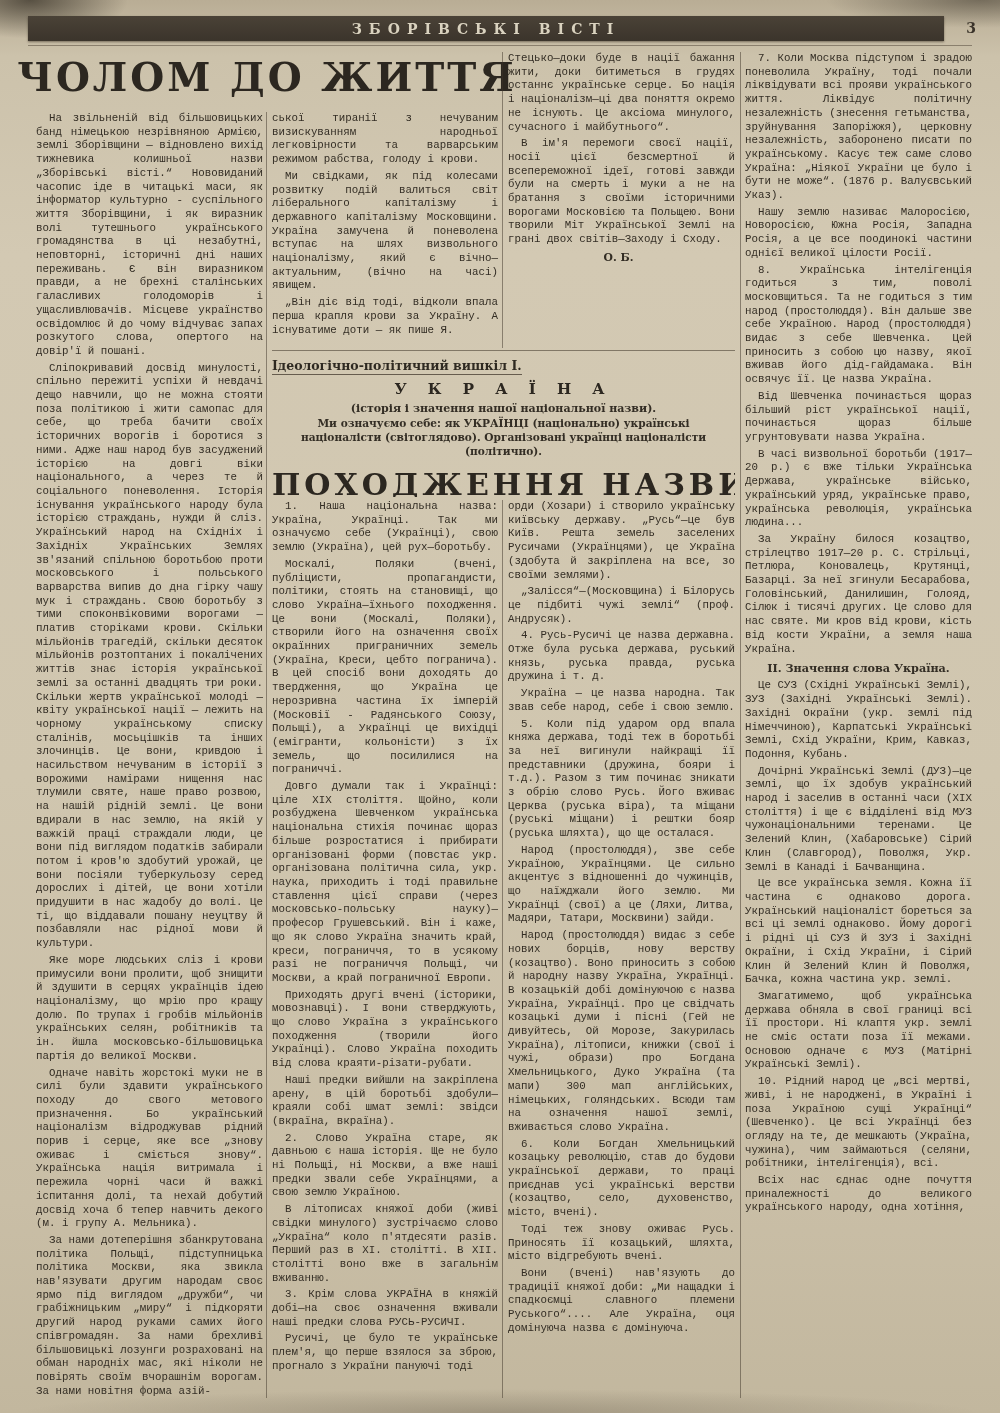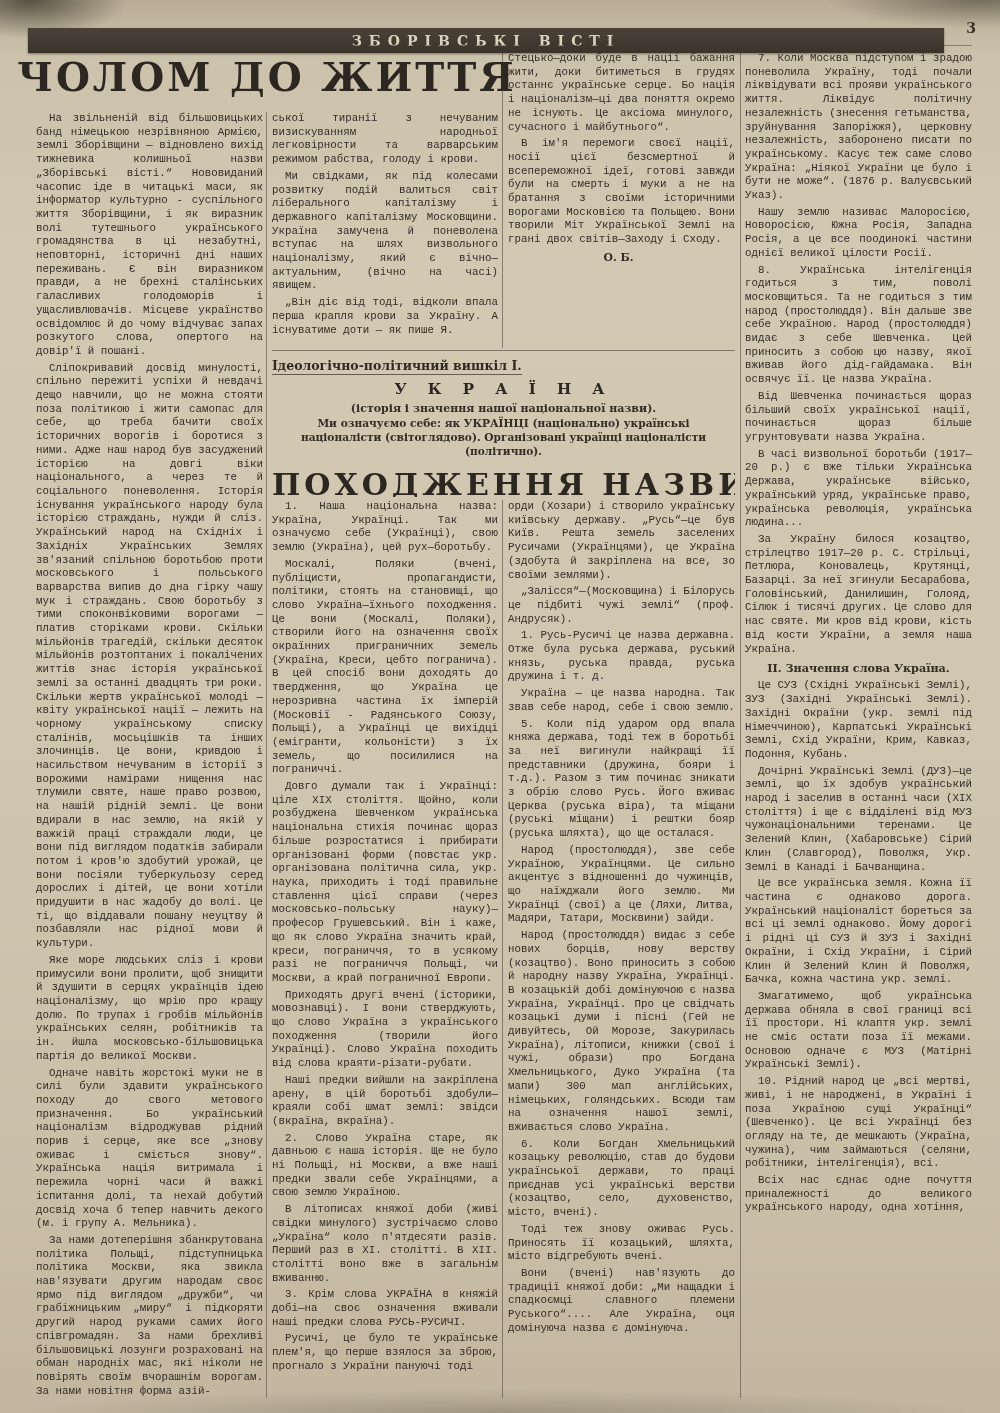--- a/index.html
+++ b/index.html
@@ -17,21 +17,20 @@
       radial-gradient(ellipse 140px 55px at 3% 0%, rgba(35,30,22,.65), rgba(35,30,22,0) 70%),
       radial-gradient(ellipse 220px 40px at 98% 0%, rgba(35,30,22,.45), rgba(35,30,22,0) 70%),
       radial-gradient(ellipse 60% 30px at 50% 100%, rgba(60,52,40,.25), rgba(60,52,40,0) 80%),
       linear-gradient(180deg,#b9ad95 0%, #ccc2ab 4%, #d3c9b3 18%, #d0c6af 55%, #c9bea6 85%, #c2b79e 100%);
   }
   .masthead-bar{
     position:absolute;left:28px;top:16px;width:916px;height:25px;
     background:linear-gradient(180deg,#4a4237,#3b342b);
     display:flex;align-items:center;justify-content:center;
     box-shadow:0 1px 2px rgba(40,32,22,.5);
-    margin-top:12px;
   }
   .masthead-title{
     color:#d9d2bf;font-weight:bold;font-size:14px;letter-spacing:7px;
     font-family:"DejaVu Serif",serif;
   }
   .page-number{
     position:absolute;right:24px;top:20px;font-weight:bold;font-size:14px;color:#3a332a;
   }
   .top-rule{
     position:absolute;left:28px;top:45px;width:944px;height:1px;background:rgba(62,52,40,.45);
@@ -136,36 +135,36 @@
       <p class="para">Наші предки вийшли на закріплена арену, в цій боротьбі здобули—краяли собі шмат землі: звідси (вкраїна, вкраїна).</p>
       <p class="para">2. Слово Україна старе, як давньою є наша історія. Ще не було ні Польщі, ні Москви, а вже наші предки звали себе Українцями, а свою землю Україною.</p>
       <p class="para">В літописах княжої доби (живі свідки минулого) зустрічаємо слово „Україна“ коло п'ятдесяти разів. Перший раз в XI. столітті. В XII. столітті воно вже в загальнім вживанню.</p>
       <p class="para">3. Крім слова УКРАЇНА в княжій добі—на своє означення вживали наші предки слова РУСЬ-РУСИЧІ.</p>
       <p class="para">Русичі, це було те українське плем'я, що перше взялося за зброю, прогнало з України пануючі тоді</p>
     </div>
 
   <div class="col no-first-indent" id="col3bot">
       <p class="para">орди (Хозари) і створило українську київську державу. „Русь“—це був Київ. Решта земель заселених Русичами (Українцями), це Україна (здобута й закріплена на все, зо своїми землями).</p>
       <p class="para">„Залісся“—(Московщина) і Білорусь це підбиті чужі землі“ (проф. Андрусяк).</p>
-      <p class="para">1. Русь-Русичі це назва державна. Отже була руська держава, руський князь, руська правда, руська дружина і т. д.</p>
+      <p class="para">4. Русь-Русичі це назва державна. Отже була руська держава, руський князь, руська правда, руська дружина і т. д.</p>
       <p class="para">Україна — це назва народна. Так звав себе народ, себе і свою землю.</p>
       <p class="para">5. Коли під ударом орд впала княжа держава, тоді теж в боротьбі за неї вигинули найкращі її представники (дружина, бояри і т.д.). Разом з тим починає зникати з обрію слово Русь. Його вживає Церква (руська віра), та міщани (руські міщани) і рештки бояр (руська шляхта), що ще осталася.</p>
       <p class="para">Народ (простолюддя), зве себе Україною, Українцями. Це сильно акцентує з відношенні до чужинців, що наїжджали його землю. Ми Українці (свої) а це (Ляхи, Литва, Мадяри, Татари, Москвини) зайди.</p>
       <p class="para">Народ (простолюддя) видає з себе нових борців, нову верству (козацтво). Воно приносить з собою й народну назву Україна, Українці. В козацькій добі домінуючою є назва Україна, Українці. Про це свідчать козацькі думи і пісні (Гей не дивуйтесь, Ой Морозе, Закурилась Україна), літописи, книжки (свої і чужі, образи) про Богдана Хмельницького, Дуко Україна (та мапи) 300 мап англійських, німецьких, голяндських. Всюди там на означення нашої землі, вживається слово Україна.</p>
       <p class="para">6. Коли Богдан Хмельницький козацьку революцію, став до будови української держави, то праці приєднав усі українські верстви (козацтво, село, духовенство, місто, вчені).</p>
       <p class="para">Тоді теж знову оживає Русь. Приносять її козацький, шляхта, місто відгребують вчені.</p>
       <p class="para">Вони (вчені) нав'язують до традиції княжої доби: „Ми нащадки і спадкоємці славного племени Руського“.... Але Україна, оця домінуюча назва є домінуюча.</p>
     </div>
 
   <div class="col" id="col4">
     <div>
         <p class="para">7. Коли Москва підступом і зрадою поневолила Україну, тоді почали ліквідувати всі прояви українського життя. Ліквідує політичну незалежність (знесення гетьманства, зруйнування Запоріжжя), церковну незалежність, заборонено писати по українському. Касує теж саме слово Україна: „Ніякої України це було і бути не може“. (1876 р. Валуєвський Указ).</p>
         <p class="para">Нашу землю називає Малоросією, Новоросією, Южна Росія, Западна Росія, а це все поодинокі частини однієї великої цілости Росії.</p>
         <p class="para">8. Українська інтелігенція годиться з тим, поволі московщиться. Та не годиться з тим народ (простолюддя). Він дальше зве себе Україною. Народ (простолюддя) видає з себе Шевченка. Цей приносить з собою цю назву, якої вживав його дід-гайдамака. Він освячує її. Це назва Україна.</p>
-        <p class="para">Від Шевченка починається щораз більший своїх української нації, починається щораз більше угрунтовувати назва Україна.</p>
+        <p class="para">Від Шевченка починається щораз більший ріст української нації, починається щораз більше угрунтовувати назва Україна.</p>
         <p class="para">В часі визвольної боротьби (1917—20 р.) є вже тільки Українська Держава, українське військо, український уряд, українське право, українська революція, українська людина...</p>
         <p class="para">За Україну билося козацтво, стрілецтво 1917—20 р. С. Стрільці, Петлюра, Коновалець, Крутянці, Базарці. За неї згинули Бесарабова, Головінський, Данилишин, Голояд, Сілюк і тисячі других. Це слово для нас святе. Ми кров від крови, кість від кости України, а земля наша Україна.</p>
       </div>
     <div class="subhead">II. Значення слова Україна.</div>
     <div>
         <p class="para">Це СУЗ (Східні Українські Землі), ЗУЗ (Західні Українські Землі). Західні Окраїни (укр. землі під Німеччиною), Карпатські Українські Землі, Схід України, Крим, Кавказ, Подоння, Кубань.</p>
         <p class="para">Дочірні Українські Землі (ДУЗ)—це землі, що їх здобув український народ і заселив в останні часи (XIX століття) і ще є відділені від МУЗ чужонаціональними теренами. Це Зелений Клин, (Хабаровське) Сірий Клин (Славгород), Поволжя, Укр. Землі в Канаді і Бачванщина.</p>
         <p class="para">Це все українська земля. Кожна її частина є однаково дорога. Український націоналіст бореться за всі ці землі однаково. Йому дорогі і рідні ці СУЗ й ЗУЗ і Західні Окраїни, і Схід України, і Сірий Клин й Зелений Клин й Поволжя, Бачка, кожна частина укр. землі.</p>
         <p class="para">Змагатимемо, щоб українська держава обняла в свої границі всі її простори. Ні клаптя укр. землі не сміє остати поза її межами. Основою одначе є МУЗ (Матірні Українські Землі).</p>
         <p class="para">10. Рідний народ це „всі мертві, живі, і не народжені, в Україні і поза Україною сущі Українці“ (Шевченко). Це всі Українці без огляду на те, де мешкають (Україна, чужина), чим займаються (селяни, робітники, інтелігенція), всі.</p>

